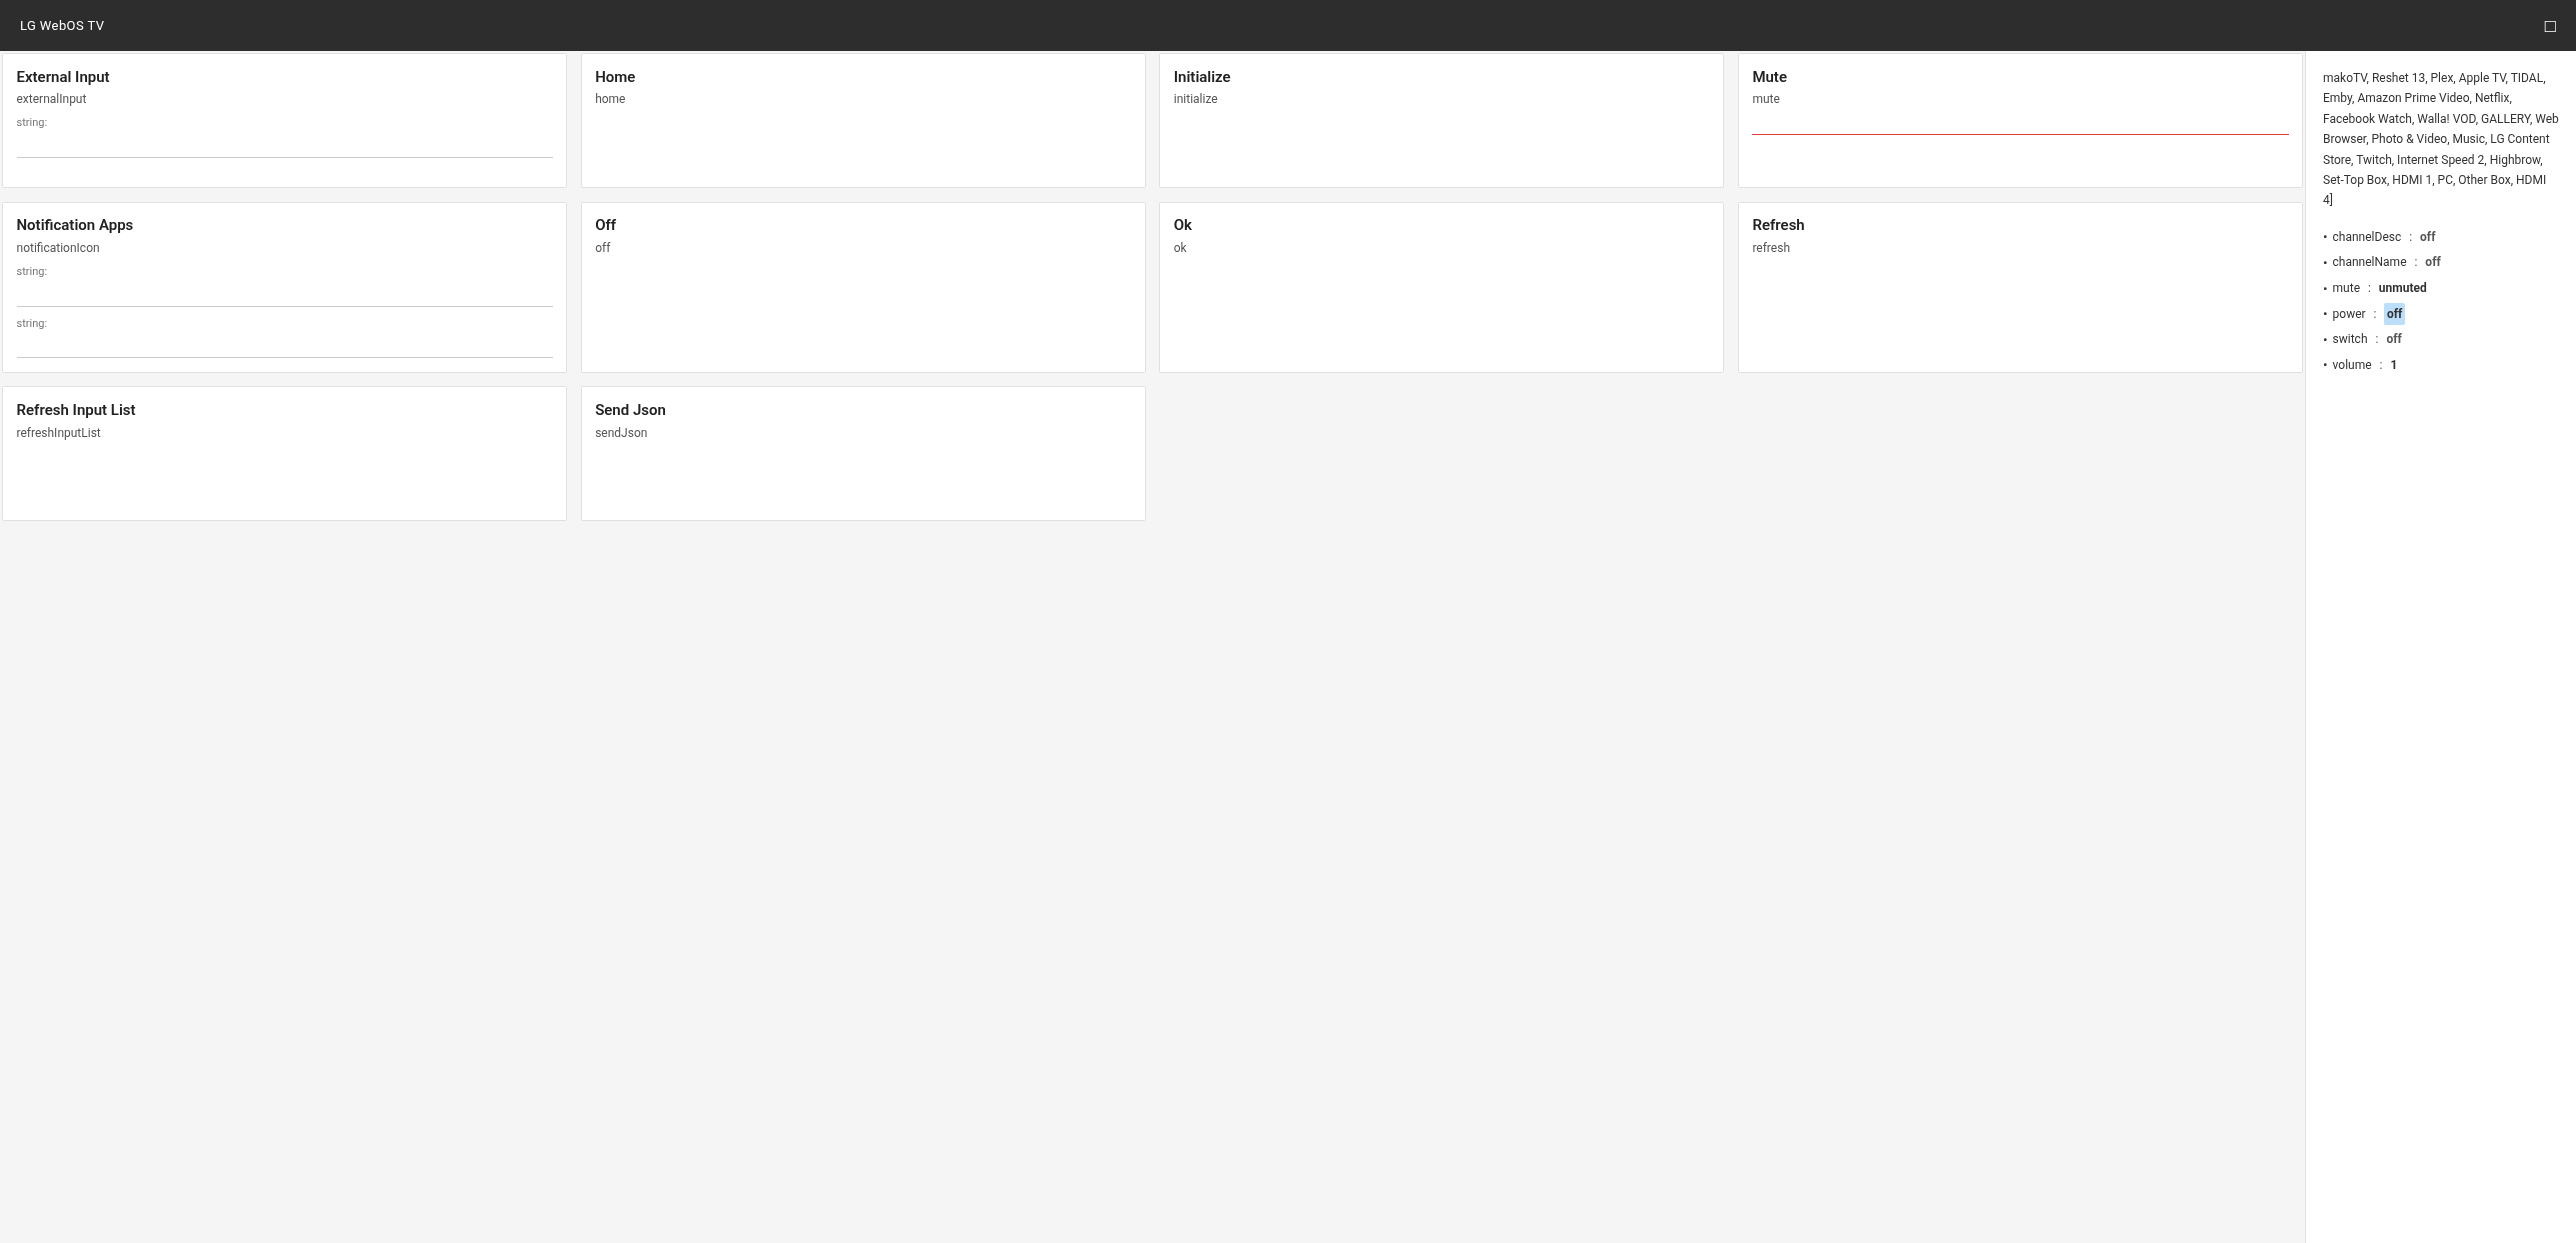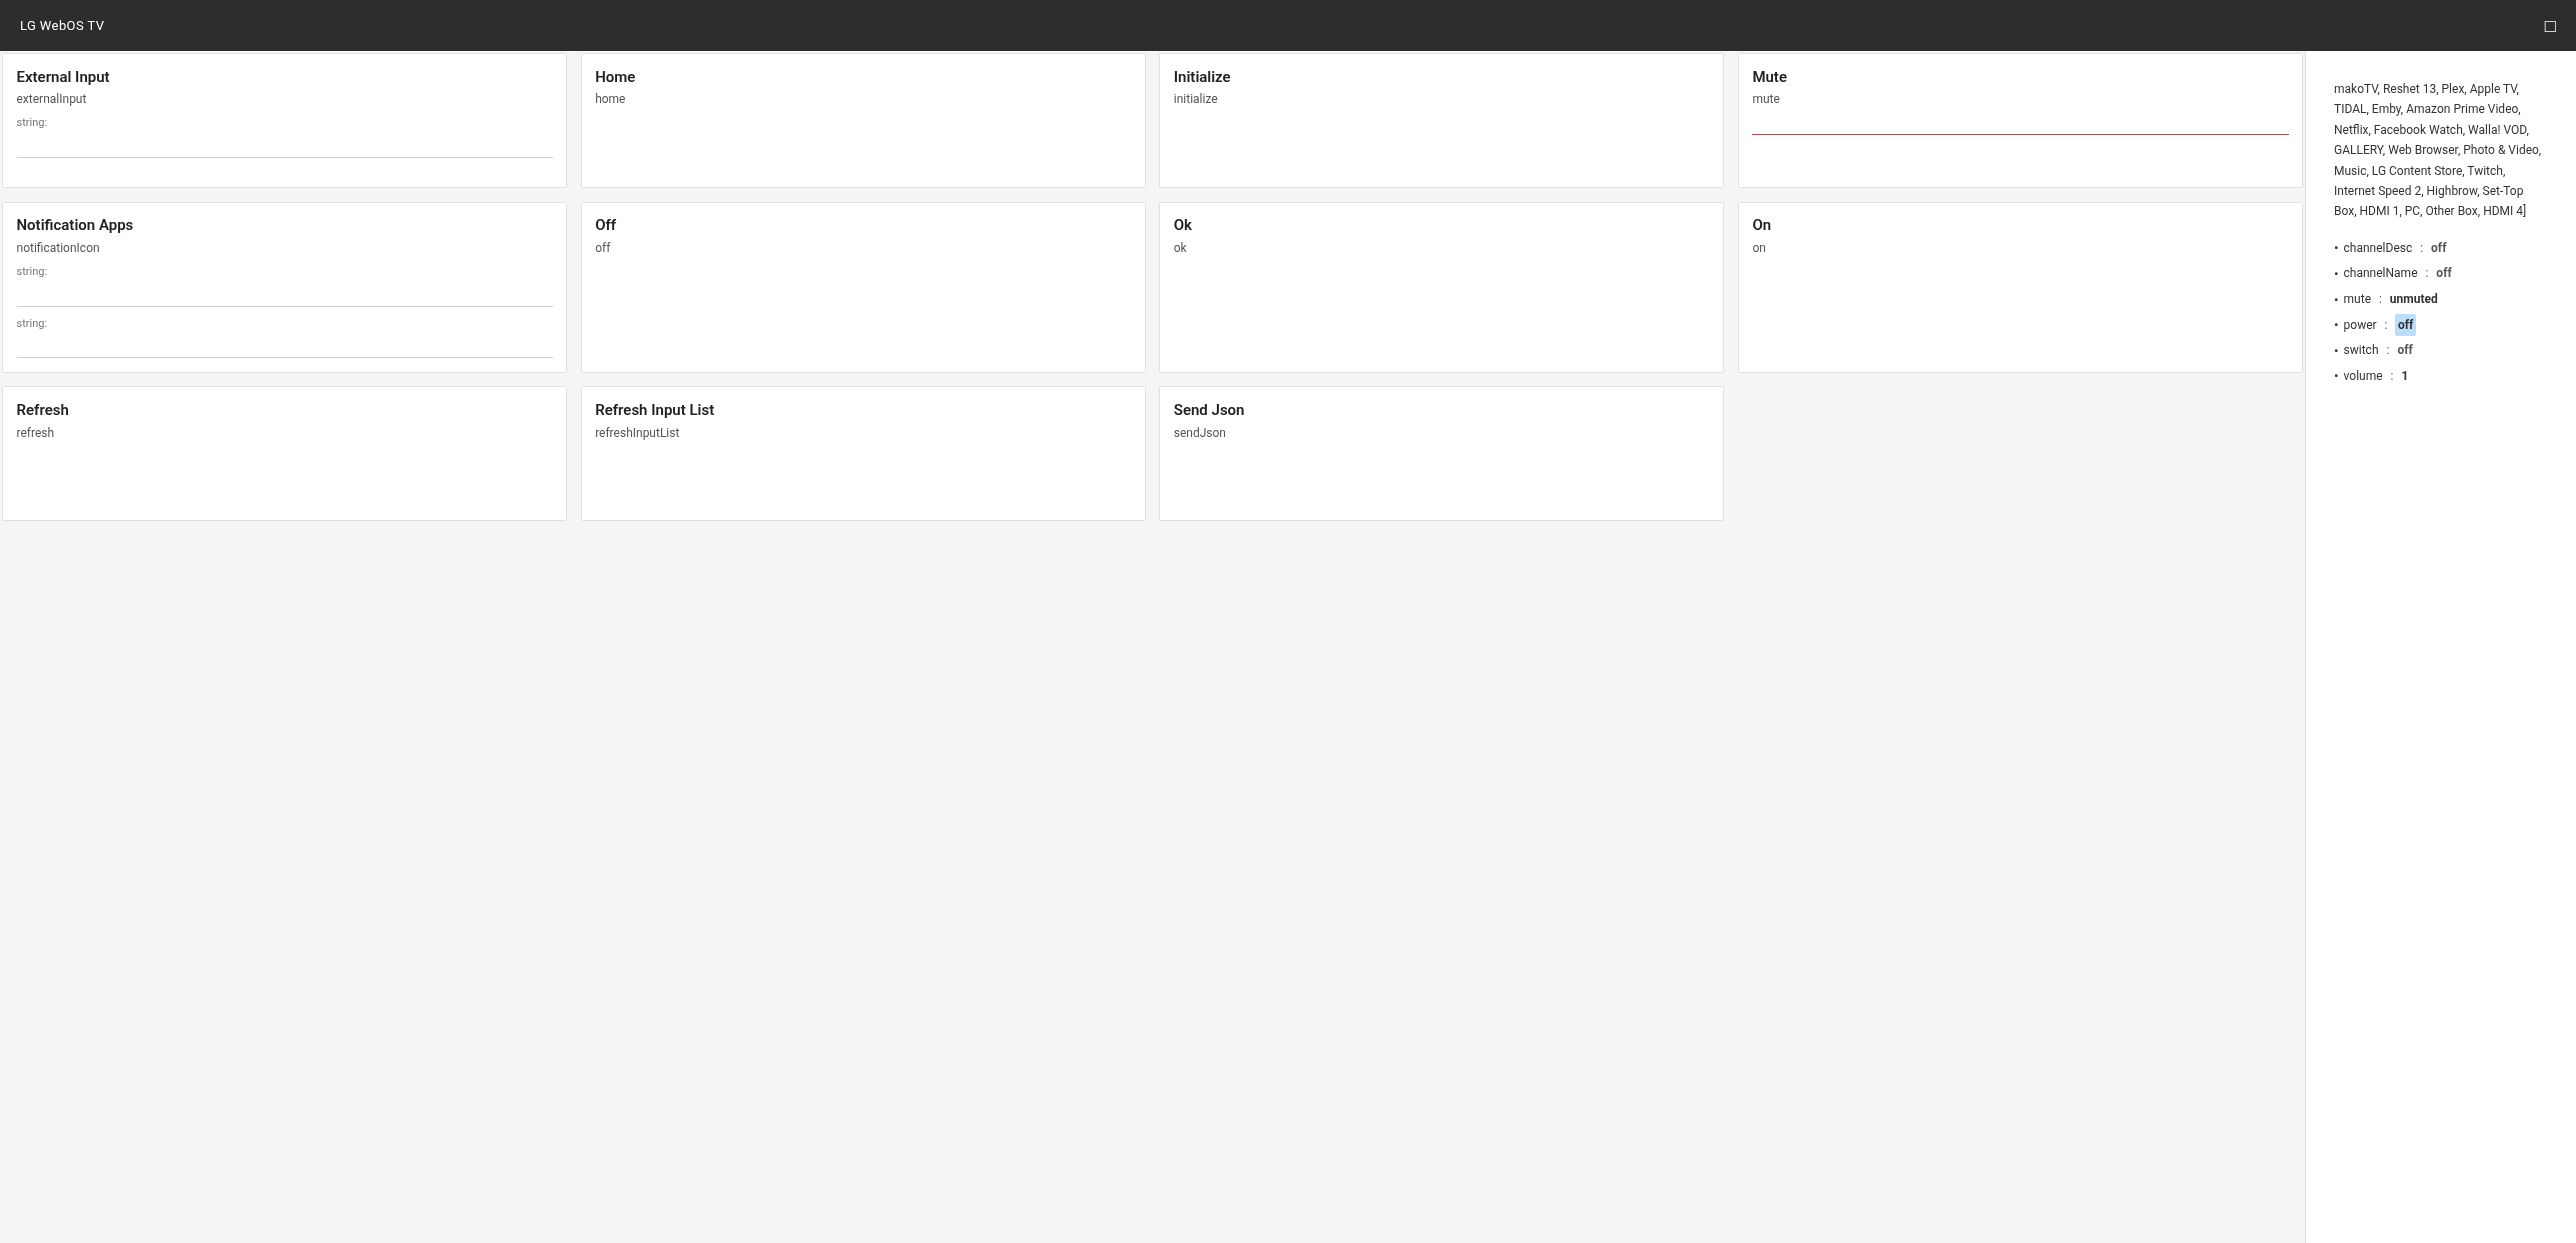--- a/index.html
+++ b/index.html
@@ -84,21 +84,21 @@
     }
     .card-input-red {
       border-bottom-color: #e53935;
     }
 
     
     .sidebar {
       width: 271px;
       background: #fff;
       border-left: 0.8px solid #e0e0e0;
-      padding: 28px;
+      padding: 17px;
       overflow-y: auto;
       font-size: 12px;
       color: #333;
     }
     .sidebar-apps {
       font-size: 12px;
       line-height: 1.7;
       color: #333;
       margin-bottom: 13.5px;
     }
@@ -176,24 +176,20 @@
           <div class="card-label">string:</div>
           <input type="text" class="card-input" placeholder="" style="">
         </div>
         <div class="card">
           <div class="card-title">Off</div>
           <div class="card-command">off</div>
         </div>
         <div class="card">
           <div class="card-title">Ok</div>
           <div class="card-command">ok</div>
-        </div>
-        <div class="card">
-          <div class="card-title">On</div>
-          <div class="card-command">on</div>
         </div>
         <div class="card">
           <div class="card-title">Refresh</div>
           <div class="card-command">refresh</div>
         </div>
         <div class="card">
           <div class="card-title">Refresh Input List</div>
           <div class="card-command">refreshInputList</div>
         </div>
         <div class="card">

